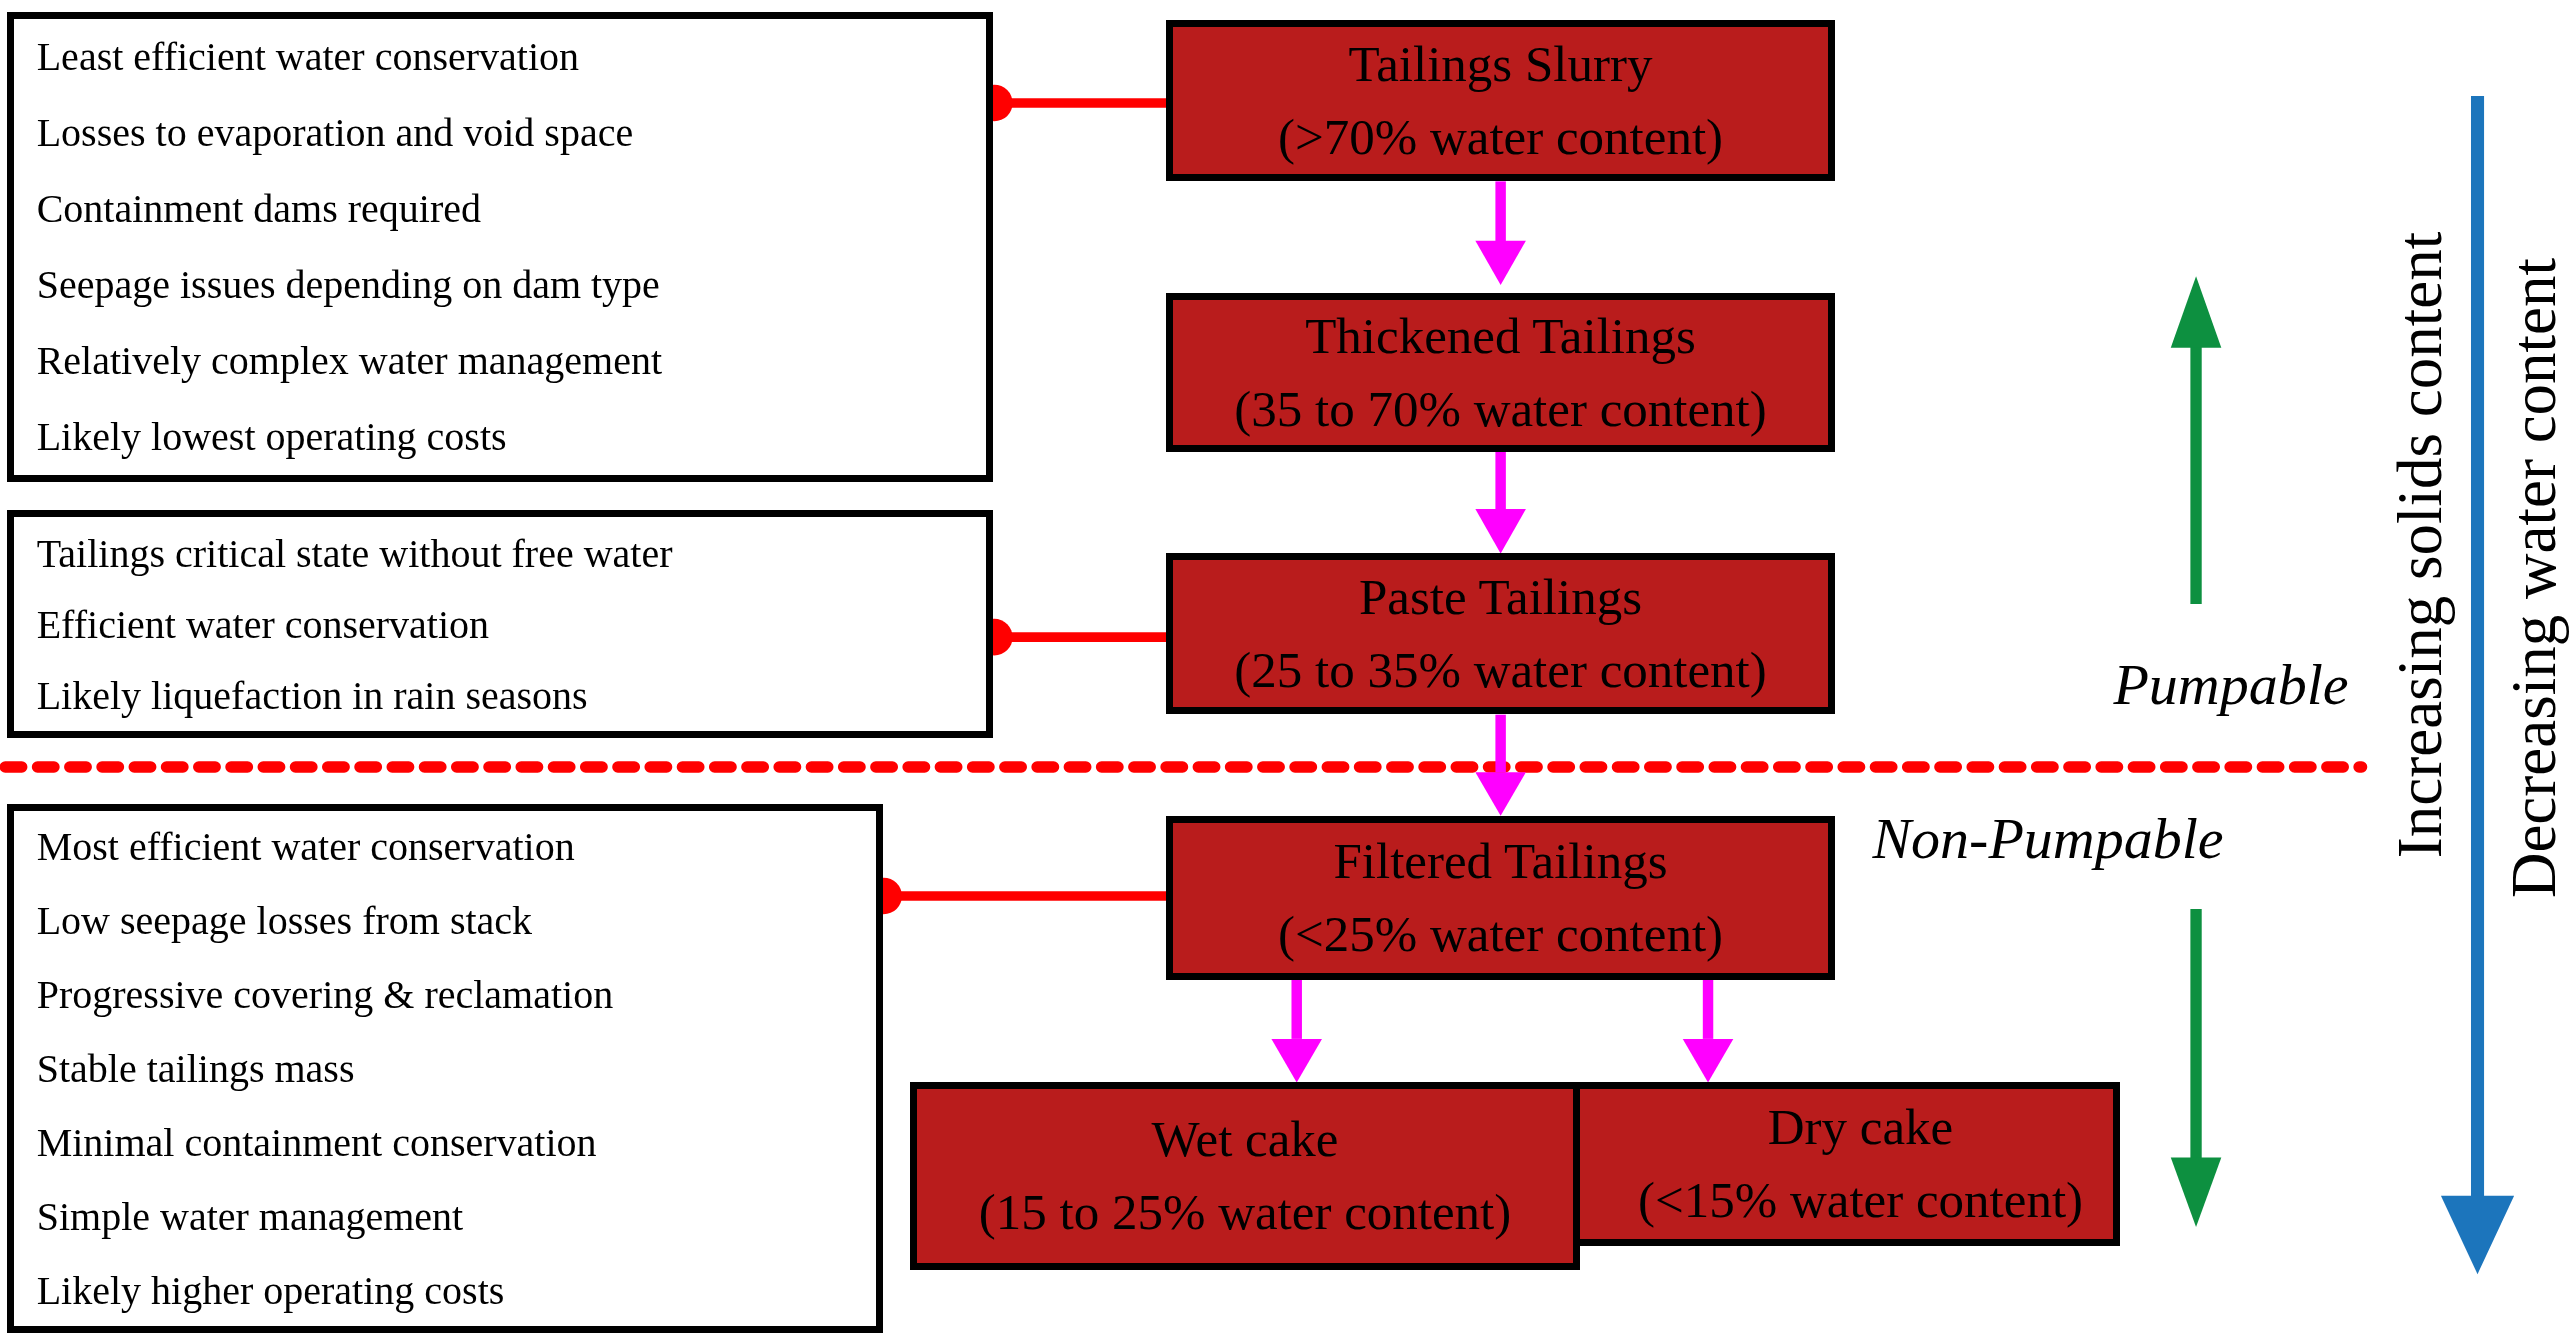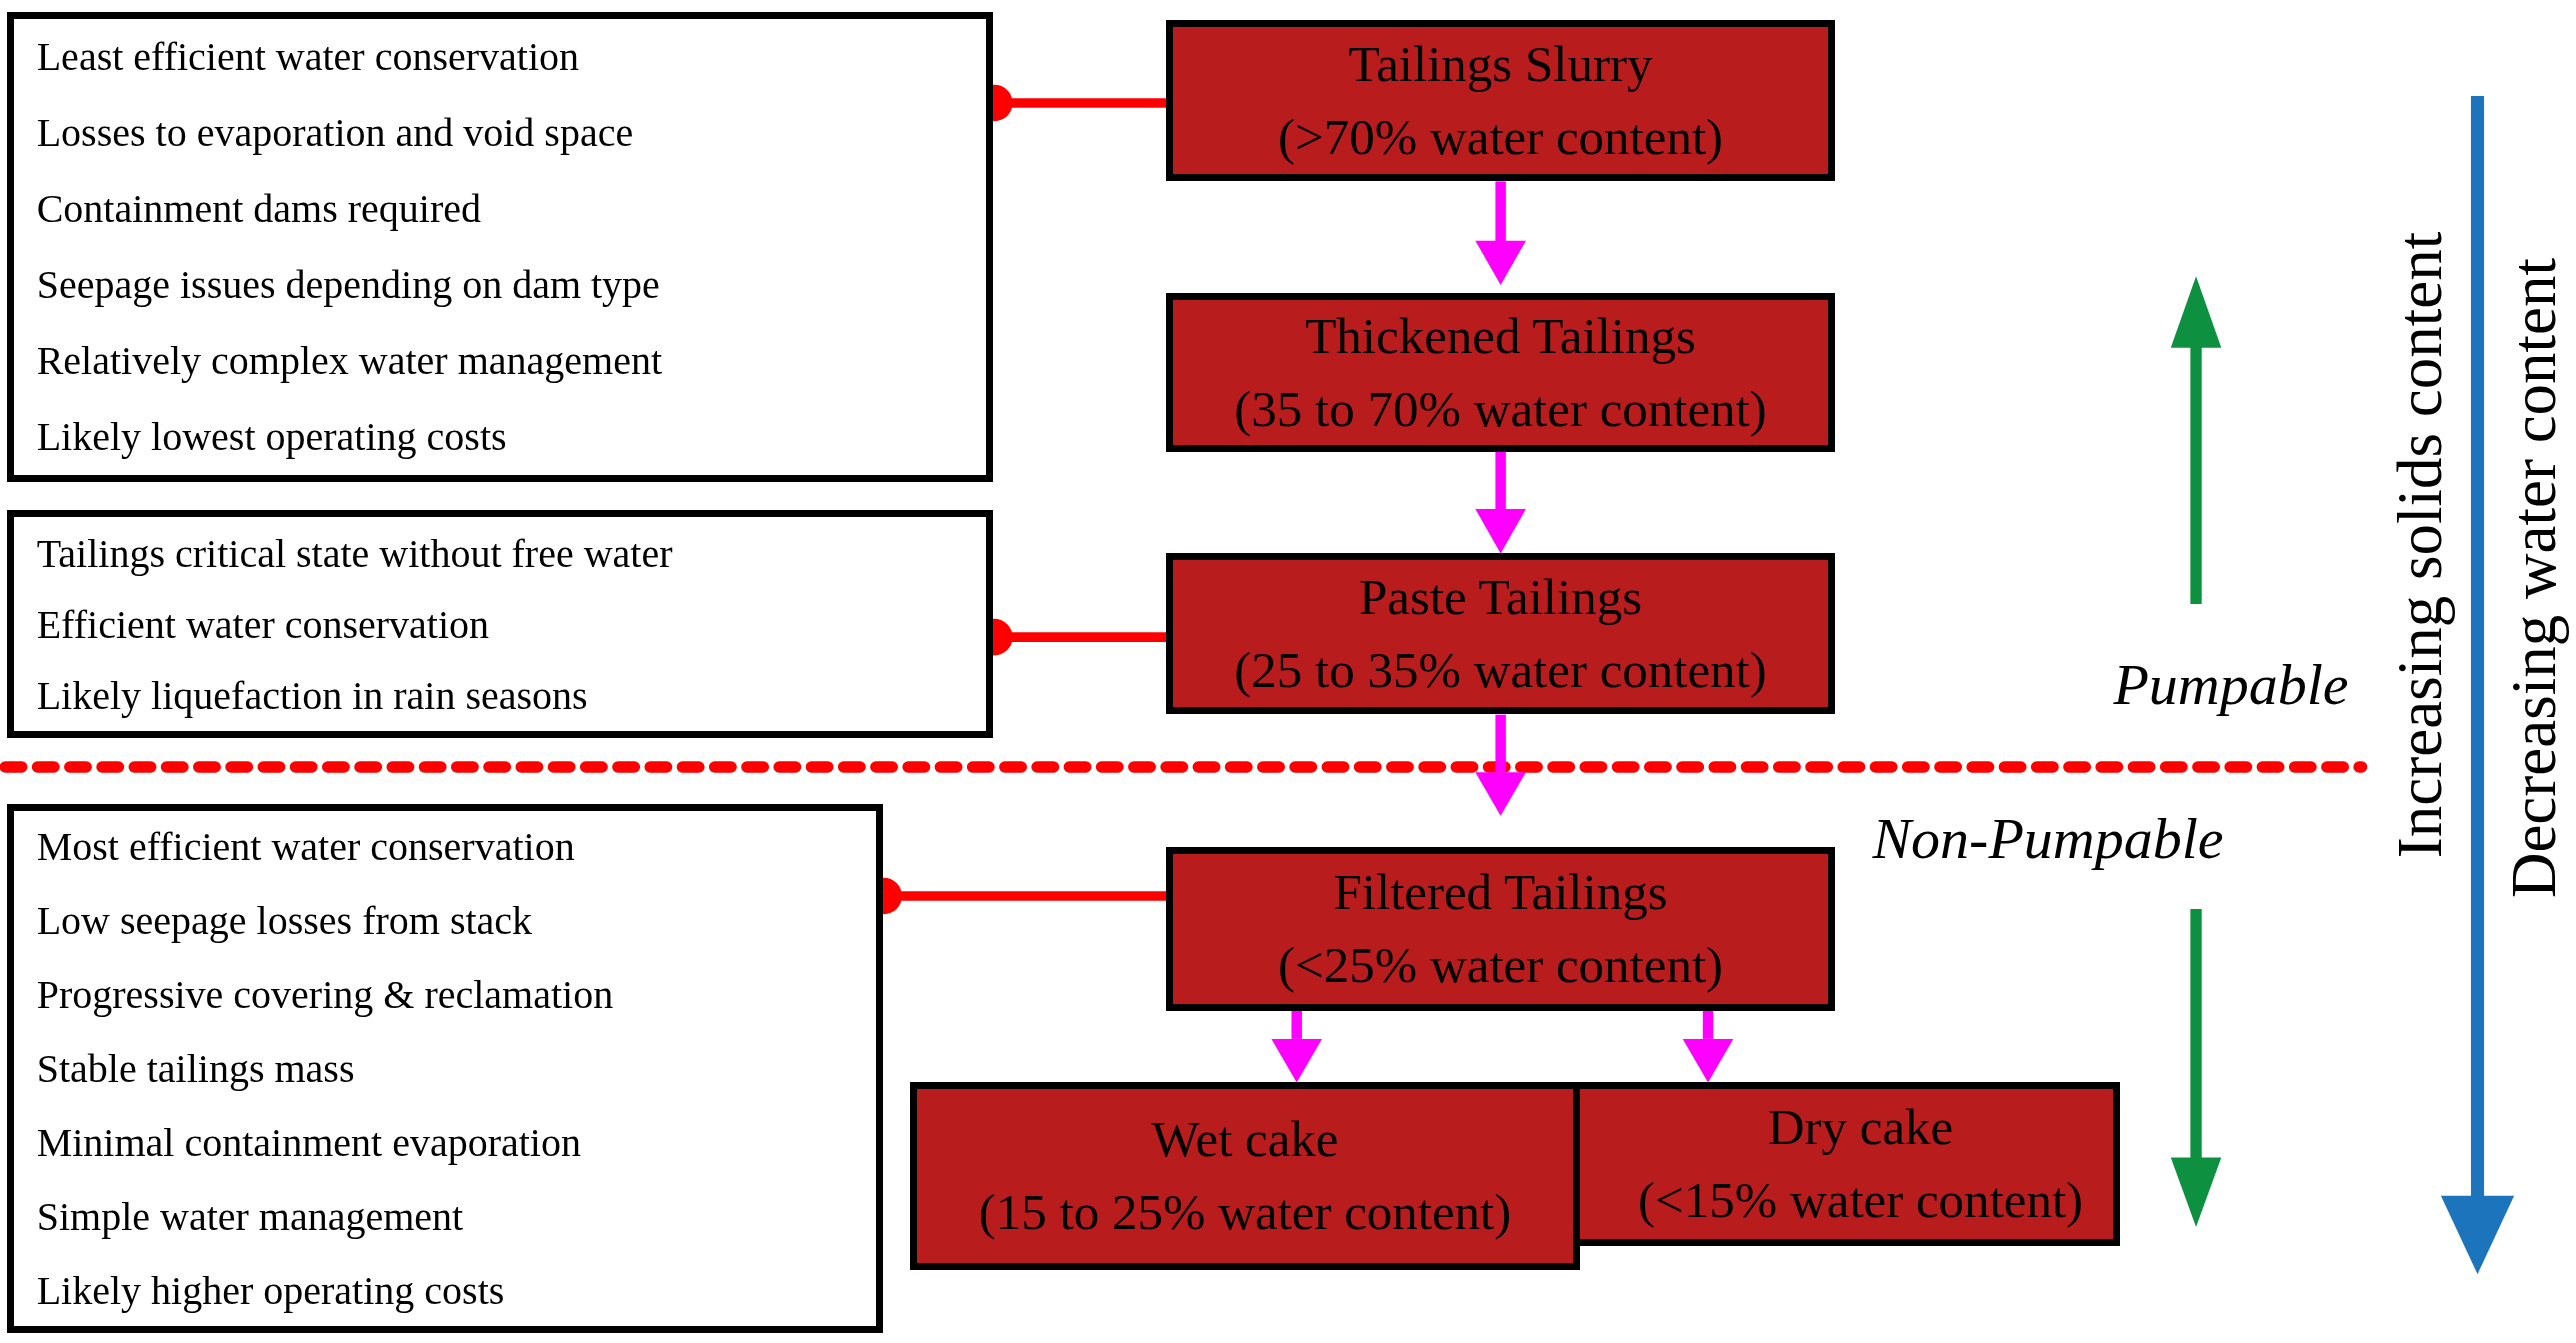--- a/index.html
+++ b/index.html
@@ -125,41 +125,41 @@
     <div class="line">Tailings critical state without free water</div>
     <div class="line">Efficient water conservation</div>
     <div class="line">Likely liquefaction in rain seasons</div>
   </div>
 
   <div class="note-box" style="left:7px;top:804px;width:876px;height:529px;line-height:74px;">
     <div class="line">Most efficient water conservation</div>
     <div class="line">Low seepage losses from stack</div>
     <div class="line">Progressive covering &amp; reclamation</div>
     <div class="line">Stable tailings mass</div>
-    <div class="line">Minimal containment evaporation</div>
+    <div class="line">Minimal containment conservation</div>
     <div class="line">Simple water management</div>
     <div class="line">Likely higher operating costs</div>
   </div>
 
   <div class="flow-box" style="left:1166px;top:20px;width:669px;height:161px;">
     <div>Tailings Slurry</div>
     <div>(&gt;70% water content)</div>
   </div>
 
   <div class="flow-box" style="left:1166px;top:285px;width:669px;height:159px;margin-top:8px;">
     <div>Thickened Tailings</div>
     <div>(35 to 70% water content)</div>
   </div>
 
   <div class="flow-box" style="left:1166px;top:553px;width:669px;height:161px;">
     <div>Paste Tailings</div>
     <div>(25 to 35% water content)</div>
   </div>
 
-  <div class="flow-box" style="left:1166px;top:816px;width:669px;height:164px;margin-top:31px;">
+  <div class="flow-box" style="left:1166px;top:816px;width:669px;height:164px;">
     <div>Filtered Tailings</div>
     <div>(&lt;25% water content)</div>
   </div>
 
   <div class="flow-box" style="left:910px;top:1082px;width:670px;height:188px;">
     <div>Wet cake</div>
     <div>(15 to 25% water content)</div>
   </div>
 
   <div class="flow-box" style="left:1580px;top:1082px;width:540px;height:164px;border-left:0;padding-left:28px;">

